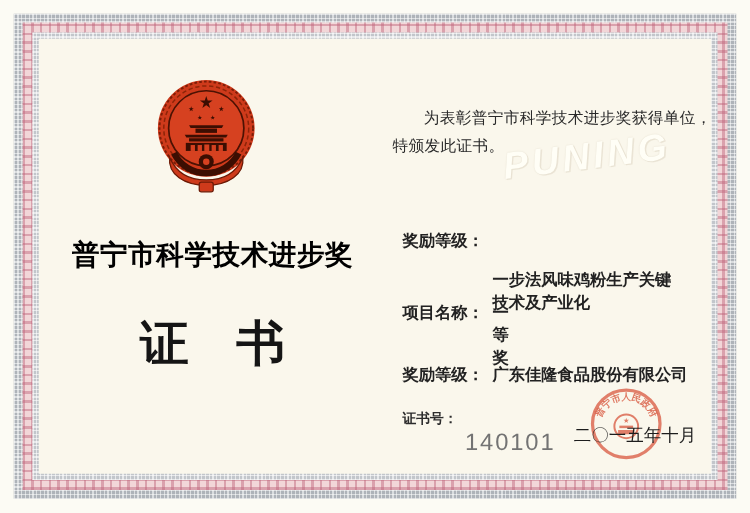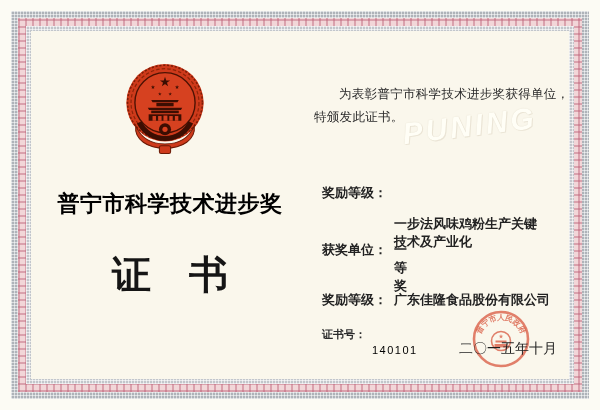--- a/index.html
+++ b/index.html
@@ -97,21 +97,21 @@
   .row-2 { top: 241px; }
   .row-3 { top: 291px; } .row-3 .field-value { width: 175px; white-space: nowrap; }
 
   
   .cert-no-label {
     position: absolute; left: 322px; top: 327px;
     font-size: 11px; font-weight: bold; color: #2c2c2c;
   }
   .cert-no-value {
     position: absolute; left: 372px; top: 344px;
-    font-size: 11px; color: #000000; letter-spacing: 1.5px;
+    font-size: 19px; color: #737373; letter-spacing: 1.5px;
   }
   .seal {
     position: absolute; left: 471px; top: 308px;
     width: 60px; height: 62px; z-index: 1;
   }
   .issue-date {
     position: absolute; left: 459px; top: 340px; width: 110px;
     font-size: 14px; font-weight: normal; color: #1d1d1d;
     letter-spacing: 0px; z-index: 2;
     white-space: nowrap;
@@ -174,21 +174,21 @@
     <span>书</span>
   </div>
 
   <div class="intro">为表彰普宁市科学技术进步奖获得单位，特颁发此证书。</div>
 
   <div class="field-row row-1">
     <span class="field-label">奖励等级：</span>
     <span class="field-value">一步法风味鸡粉生产关键技术及产业化</span>
   </div>
   <div class="field-row row-2">
-    <span class="field-label">获奖单位：</span>
+    <span class="field-label">项目名称：</span>
     <span class="field-value">一等奖</span>
   </div>
   <div class="field-row row-3">
     <span class="field-label">奖励等级：</span>
     <span class="field-value">广东佳隆食品股份有限公司</span>
   </div>
 
   <div class="cert-no-label">证书号：</div>
   <div class="cert-no-value">140101</div>
 

